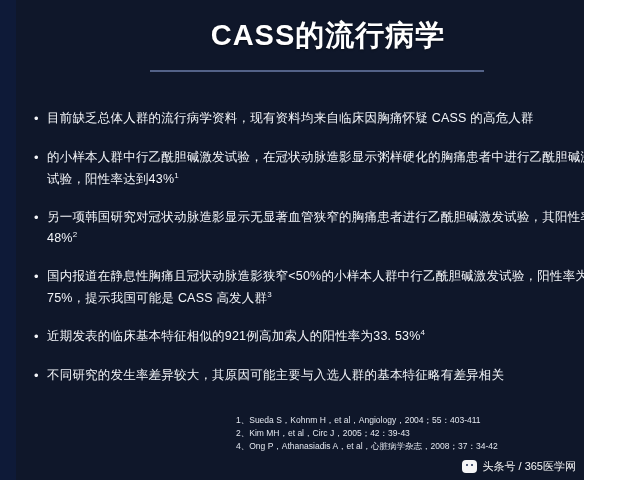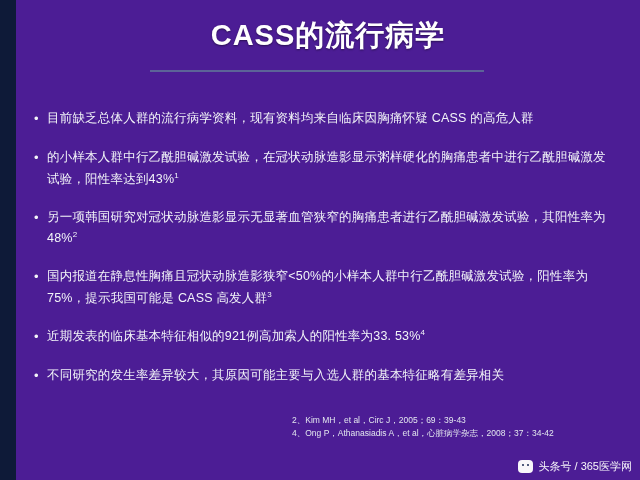--- a/index.html
+++ b/index.html
@@ -8,23 +8,23 @@
   }
   body {
     width: 640px;
     height: 480px;
     background: #ffffff;
     font-family: "Liberation Sans", sans-serif;
     overflow: hidden;
   }
   .slide {
     position: relative;
-    width: 640px;
+    width: 584px;
     height: 480px;
-    background: #4c1d95;
+    background: #0f172a;
     box-sizing: border-box;
     overflow: hidden;
   }
   .left-band {
     position: absolute;
     left: 0;
     top: 0;
     width: 16px;
     height: 480px;
     background: #0e1a38;
@@ -182,21 +182,22 @@
     </div>
 
     <div class="bullet">
       <span class="dot">•</span>
       <span class="txt"><span>不同研究的发生率差异较大，其原因可能主要与入选人群的基本特征略有差异相关</span><sup></sup></span>
     </div>
 
   </div>
 
   <div class="refs">
-    <div>2、Kim MH，et al，Circ J，2005；69：39-43</div>
+    <div>1、Sueda S，Kohnm H，et al，Angiology，2004；55：403-411</div>
+    <div>2、Kim MH，et al，Circ J，2005；42：39-43</div>
     <div>4、Ong P，Athanasiadis A，et al，心脏病学杂志，2008；37：34-42</div>
   </div>
 
 
   <div class="watermark-right">
     <span class="wx-badge"></span>
     <span>头条号 / 365医学网</span>
   </div>
 
 </div>

